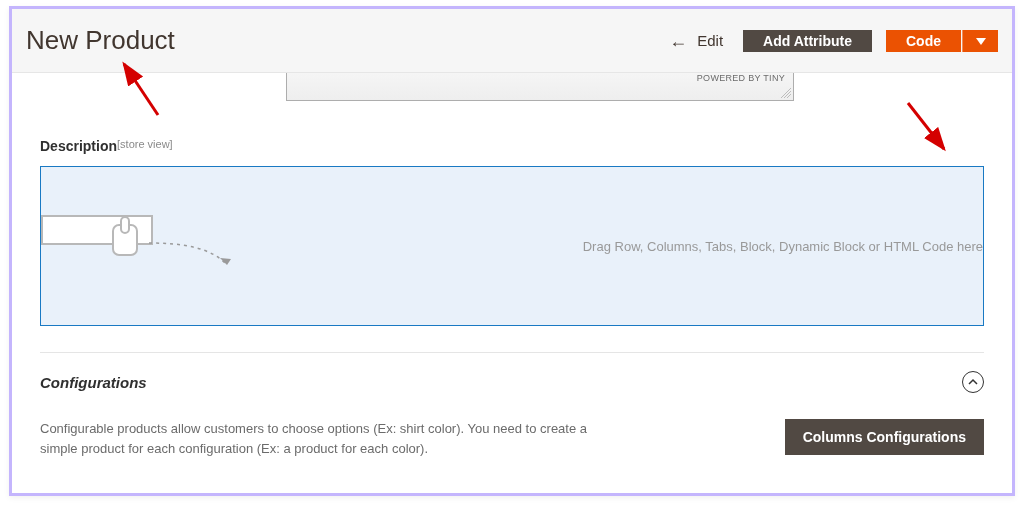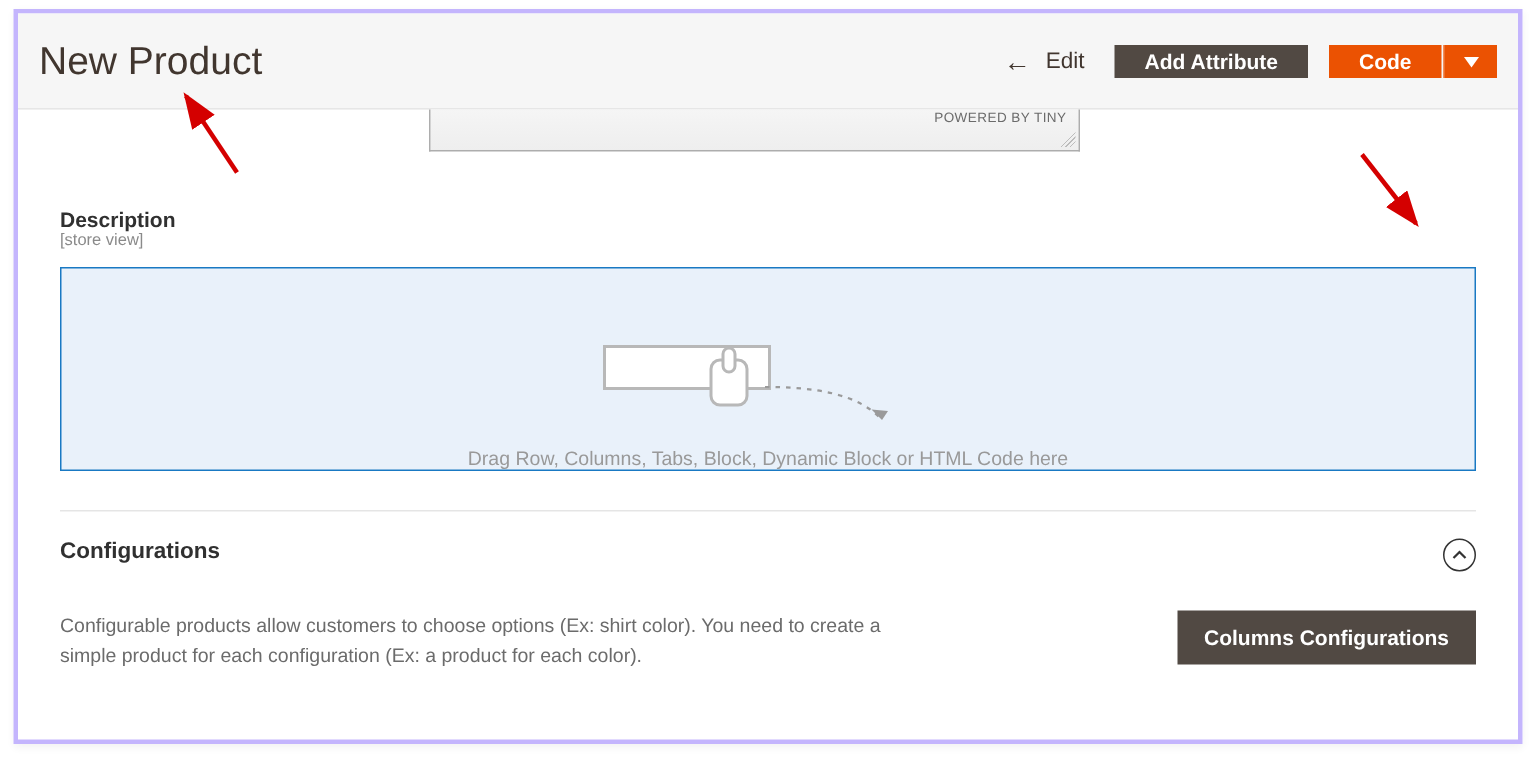--- a/index.html
+++ b/index.html
@@ -78,21 +78,21 @@
     padding: 0;
     margin-left: 1px;
     border-left: 1px solid rgba(255,255,255,0.35);
   }
   .btn-orange-caret svg { display: block; }
 
   .tiny-strip {
     position: absolute;
     top: 64px;
     left: 274px;
-    width: 434px;
+    width: 508px;
     height: 28px;
     border: 1px solid #adadad;
     background: linear-gradient(#f5f5f5,#eeeeee);
     border-top: none;
     display: flex;
     align-items: flex-start;
     justify-content: flex-end;
     padding-right: 8px;
     font-size: 9px;
     letter-spacing: 0.3px;
@@ -117,57 +117,57 @@
 
   .desc-header {
     display: flex;
     align-items: flex-start;
     justify-content: space-between;
     margin-bottom: 12px;
     padding-top: 24px;
   }
   .desc-lbl {
     display: flex;
-    flex-direction: column;
+    flex-direction: row;
   }
   .desc-lbl .main { font-size: 14px; font-weight: 600; color: #303030; }
   .desc-lbl .scope { font-size: 11px; color: #8a8a8a; margin-top: 0; }
   .btn-pb {
     background: #e3e3e3;
     border: 1px solid #adadad;
     color: #3a3a3a;
     font-size: 13px;
     font-weight: 600;
     padding: 8px 14px;
     cursor: pointer;
   }
 
   .pb-drop {
     border: 1px solid #1979c3;
     background: #e9f1fa;
-    height: 136px;
-    display: flex;
-    flex-direction: column;
-    align-items: center;
-    justify-content: flex-end;
+    height: 160px;
+    display: flex;
+    align-items: center;
+    justify-content: space-between;
     color: #9a9a9a;
     position: relative;
   }
   .pb-illus { position: relative; width: 220px; height: 60px; margin-bottom: 14px; }
   .pb-rect { position:absolute; left:0; top:6px; width:112px; height:30px; border:2px solid #b8b8b8; background:#fff; }
   .pb-instr { font-size: 13px; color: #999; }
 
   .hr { border:none; border-top:1px solid #e5e5e5; margin: 26px 0 0 0; }
 
   .config-section {
     margin-top: 18px;
   }
   .config-head {
-    display:flex; justify-content:space-between;
+    display:flex; align-items:center; justify-content:space-between;
     cursor:pointer;
+    font-style:italic;
   }
   .config-title { font-size: 15px; font-weight: 600; color: #303030; }
   .circ-toggle {
     width:22px;height:22px;border:1px solid #333;border-radius:50%;
     display:flex;align-items:center;justify-content:center;
     font-size:11px;color:#333;
   }
   .config-body {
     display:flex; align-items:flex-start; justify-content:space-between;
     margin-top: 26px;

